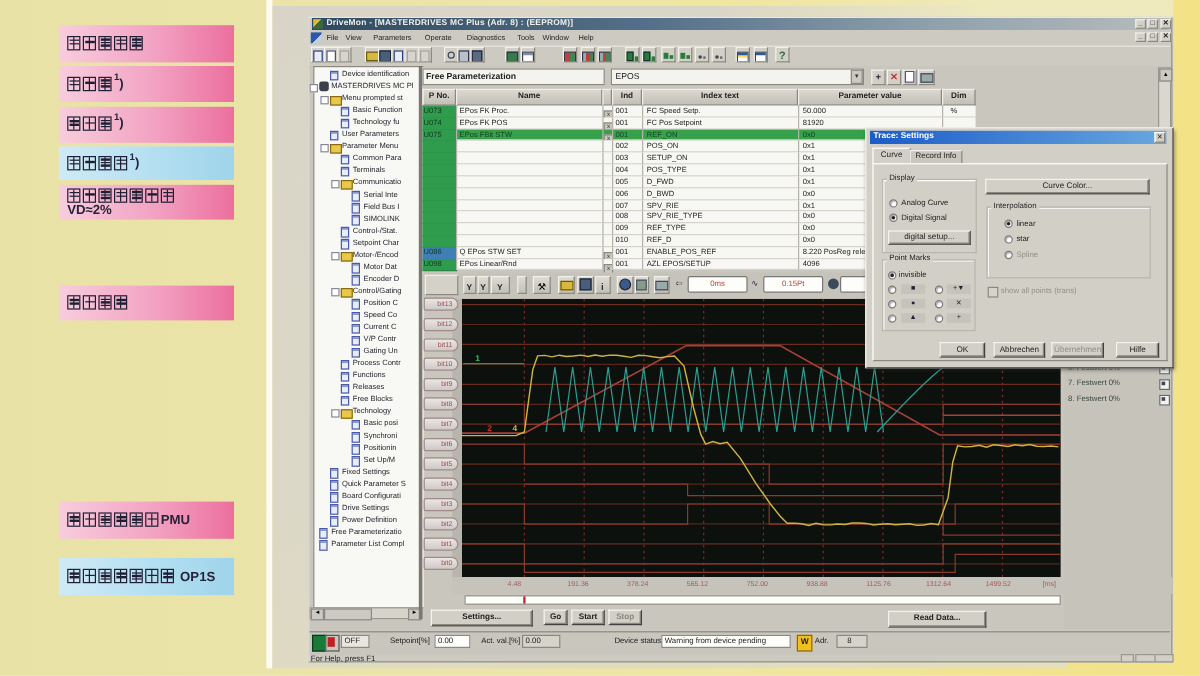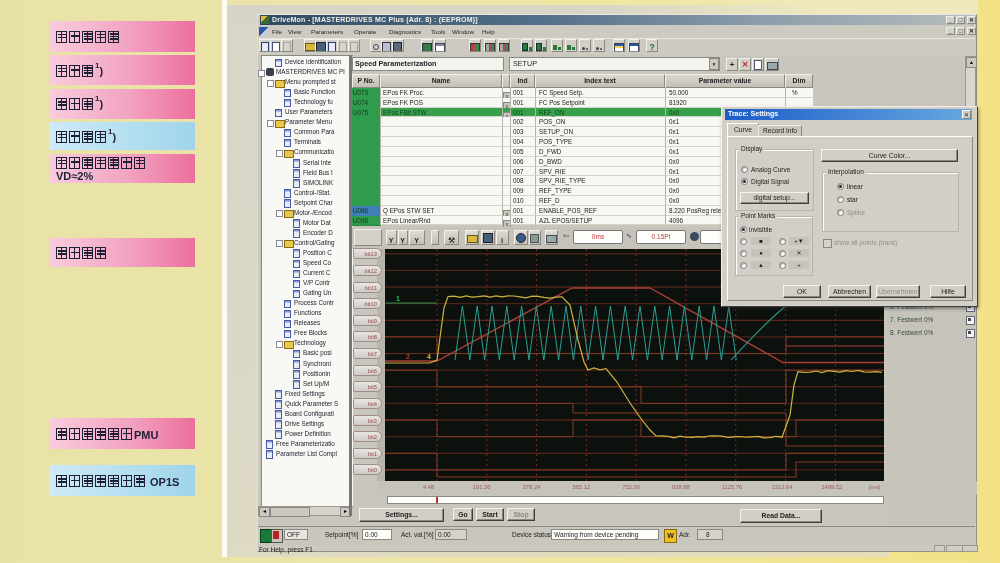--- a/index.html
+++ b/index.html
@@ -218,22 +218,22 @@
 
 <div class="abs" style="left:258px;top:506px;width:94px;height:10px;background:#d6d3cb;border:1px solid #9a978f;box-sizing:border-box">
 <div class="abs" style="left:0;top:0;width:9px;height:8px;background:#ccc9c1;border:1px solid #888;font-size:5px;line-height:7px;text-align:center">◄</div>
 <div class="abs" style="right:0;top:0;width:9px;height:8px;background:#ccc9c1;border:1px solid #888;font-size:5px;line-height:7px;text-align:center">►</div>
 <div class="abs" style="left:11px;top:0;width:38px;height:8px;background:#ccc9c1;border:1px solid #888"></div>
 </div>
 
 <div class="abs" style="left:349px;top:55px;width:3px;height:461px;background:#7a7870;"></div>
 
 <div class="abs" style="left:352px;top:56px;width:461px;height:18px;background:#c9c6be;"></div>
-<div class="abs" style="left:352px;top:57px;width:152px;height:14px;background:#f4f4ef;border:1px solid #8a887f;box-sizing:border-box;font-size:7.2px;font-weight:bold;color:#222;line-height:12px;padding-left:2px">Speed Parameterization</div>
-<div class="abs" style="left:509px;top:57px;width:211px;height:14px;background:#f4f4ef;border:1px solid #8a887f;box-sizing:border-box;font-size:7.2px;color:#222;line-height:12px;padding-left:3px">SETUP</div>
+<div class="abs" style="left:352px;top:57px;width:152px;height:14px;background:#f4f4ef;border:1px solid #8a887f;box-sizing:border-box;font-size:7.2px;font-weight:bold;color:#222;line-height:12px;padding-left:2px">Free Parameterization</div>
+<div class="abs" style="left:509px;top:57px;width:211px;height:14px;background:#f4f4ef;border:1px solid #8a887f;box-sizing:border-box;font-size:7.2px;color:#222;line-height:12px;padding-left:3px">EPOS</div>
 <div class="abs" style="left:709px;top:58px;width:10px;height:12px;background:#ccc9c1;border:1px solid #8a887f;box-sizing:border-box;font-size:5px;text-align:center;line-height:10px;color:#333">▼</div>
 <div class="tb" style="left:726px;top:58px;width:12px;height:13px;font-size:8px;font-weight:bold;color:#223;line-height:11px">+</div>
 <div class="tb" style="left:739px;top:58px;width:12px;height:13px;font-size:8px;font-weight:bold;color:#c03030;line-height:11px">✕</div>
 <div class="tb" style="left:752px;top:58px;width:12px;height:13px;line-height:11px"><span style="display:inline-block;width:6px;height:8px;background:#fff;border:1px solid #557"></span></div>
 <div class="tb" style="left:765px;top:58px;width:14px;height:13px;line-height:11px"><span style="display:inline-block;width:9px;height:6px;background:#9aa;border:1px solid #445"></span></div>
 
 <div class="hdr" style="left:352px;width:28px">P No.</div>
 <div class="hdr" style="left:380px;width:122px">Name</div>
 <div class="hdr" style="left:502px;width:8px"></div>
 <div class="hdr" style="left:510px;width:25px">Ind</div>

